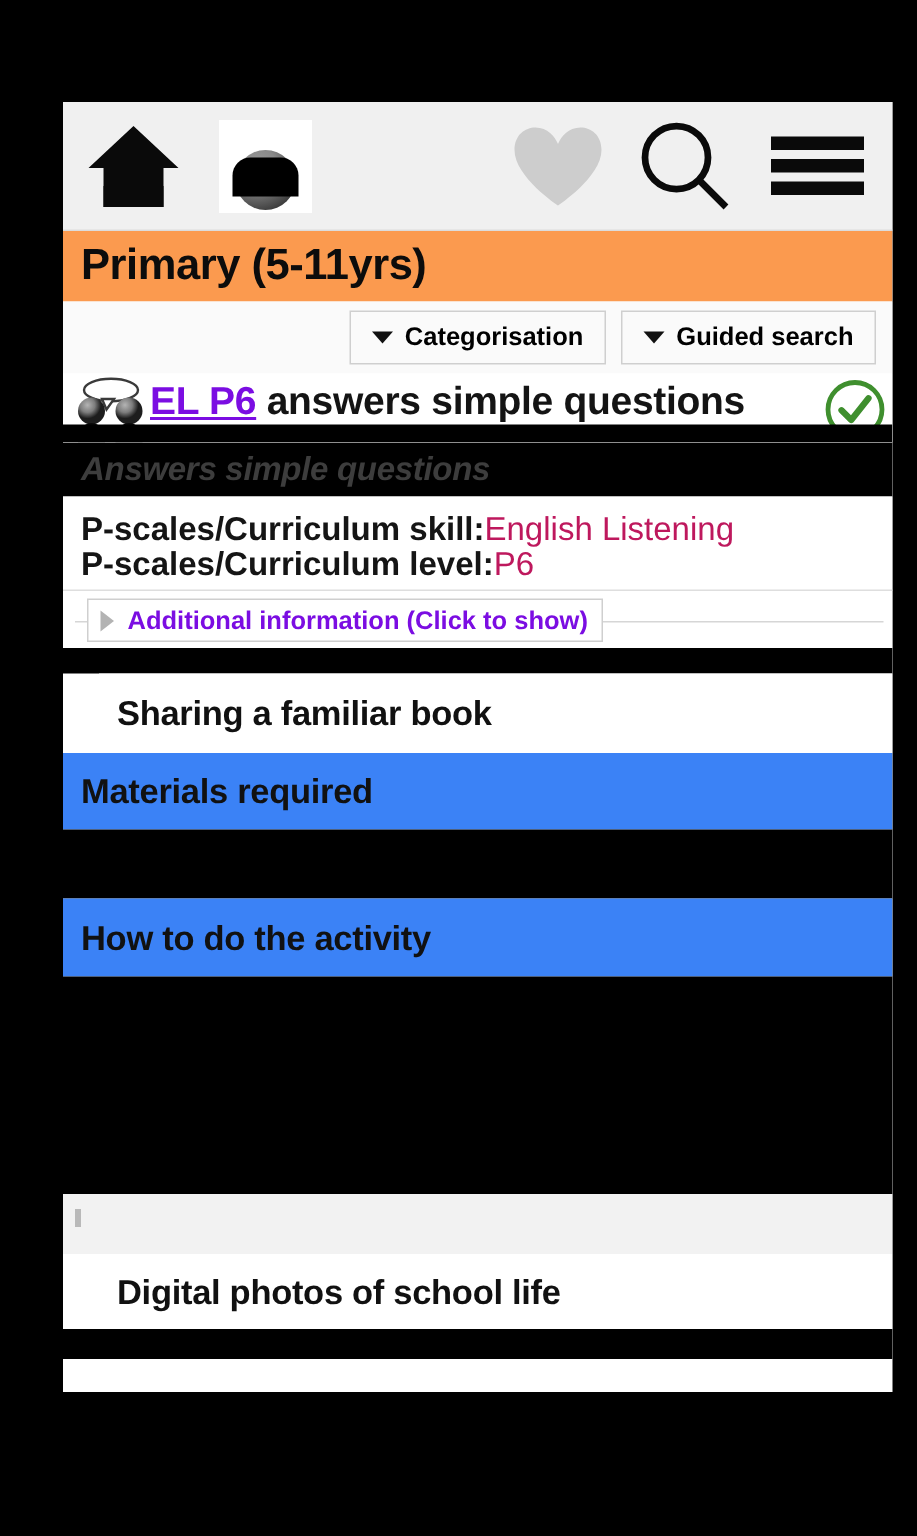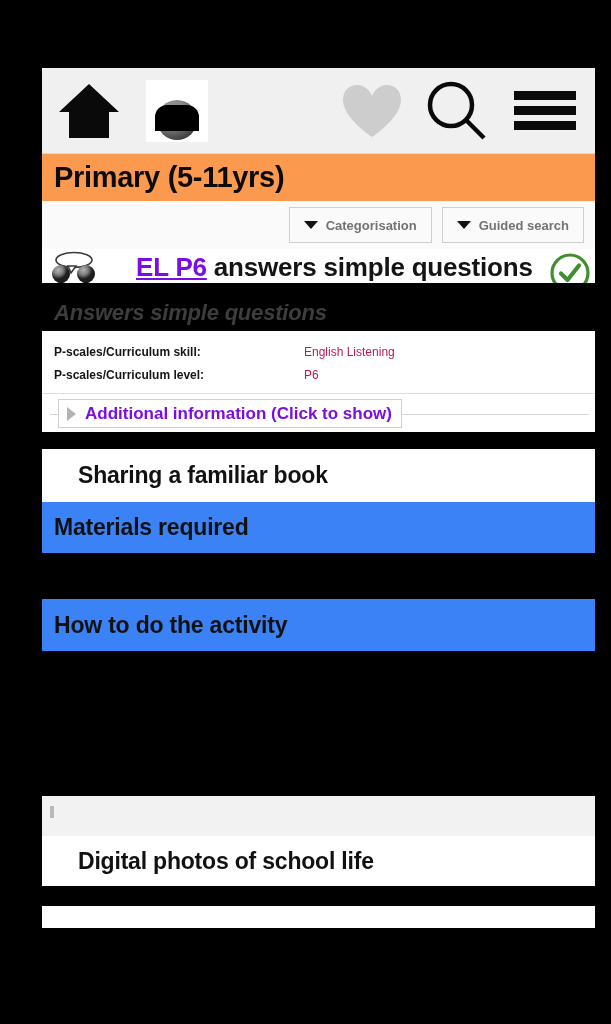--- a/index.html
+++ b/index.html
@@ -110,23 +110,23 @@
   }
   .dropdown-button {
     background: #fafafa;
     border: 1px solid #cfcfcf;
     height: 36px;
     display: flex;
     align-items: center;
     gap: 8px;
     padding: 0 14px;
     box-sizing: border-box;
-    font-size: 13px;
-    font-weight: bold;
-    color: #737373;
+    font-size: 17px;
+    font-weight: bold;
+    color: #000000;
     white-space: nowrap;
   }
   .caret-down {
     width: 0; height: 0;
     border-left: 7px solid transparent;
     border-right: 7px solid transparent;
     border-top: 8px solid #111111;
   }
 
   
@@ -142,21 +142,20 @@
     width: 56px; height: 44px;
   }
   #heading-text {
     position: absolute;
     left: 58px; top: 3px;
     font-size: 26px;
     font-weight: bold;
     color: #141414;
     white-space: nowrap;
     letter-spacing: -0.2px;
-    margin-left: 36px;
   }
   #heading-code {
     color: #7b0de2;
     text-decoration: underline;
   }
   #check-icon {
     position: absolute;
     right: 4px; top: 3px;
     width: 42px; height: 42px;
   }
@@ -189,21 +188,21 @@
   #meta-panel {
     background: #ffffff;
     padding: 6px 0 0 0;
   }
   #meta-rows {
     border-bottom: 1px solid #dedede;
     padding: 4px 0 6px 12px;
   }
   .meta-row {
     display: flex;
-    font-size: 12px;
+    font-size: 22px;
     line-height: 23px;
     white-space: nowrap;
   }
   .meta-label {
     font-weight: bold;
     color: #151515;
     min-width: 250px;
   }
   .meta-value {
     color: #be185d;

